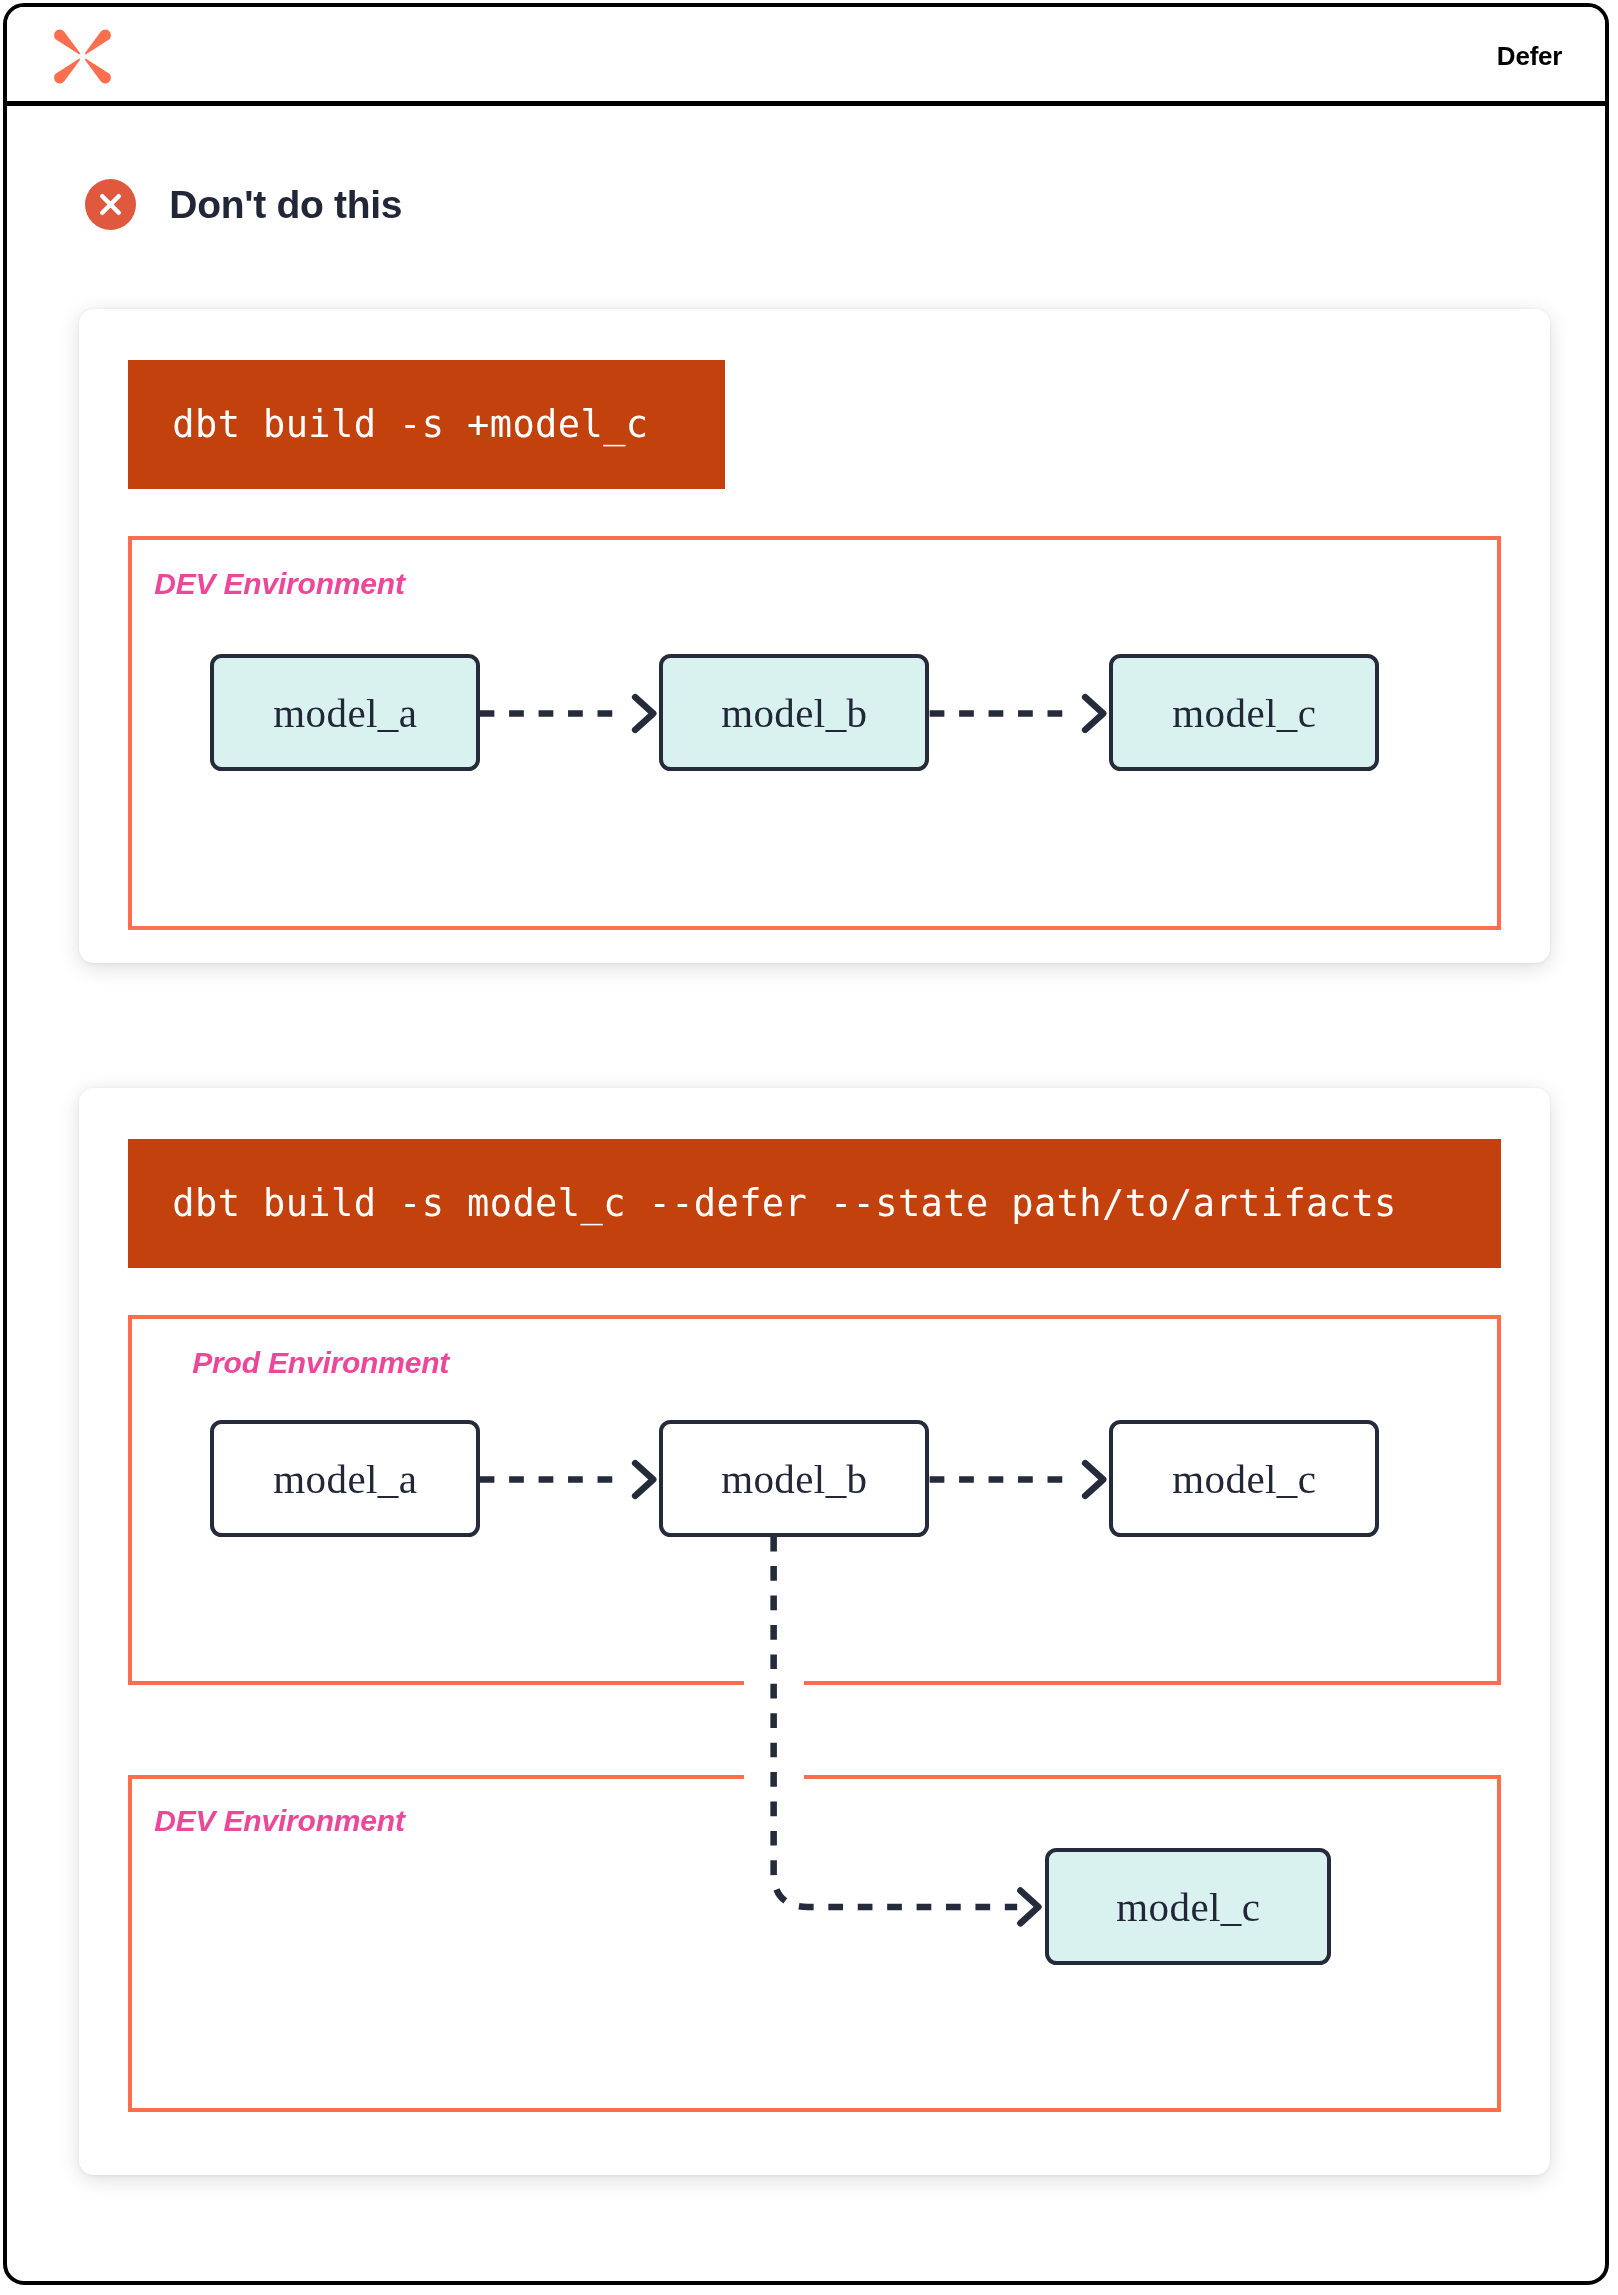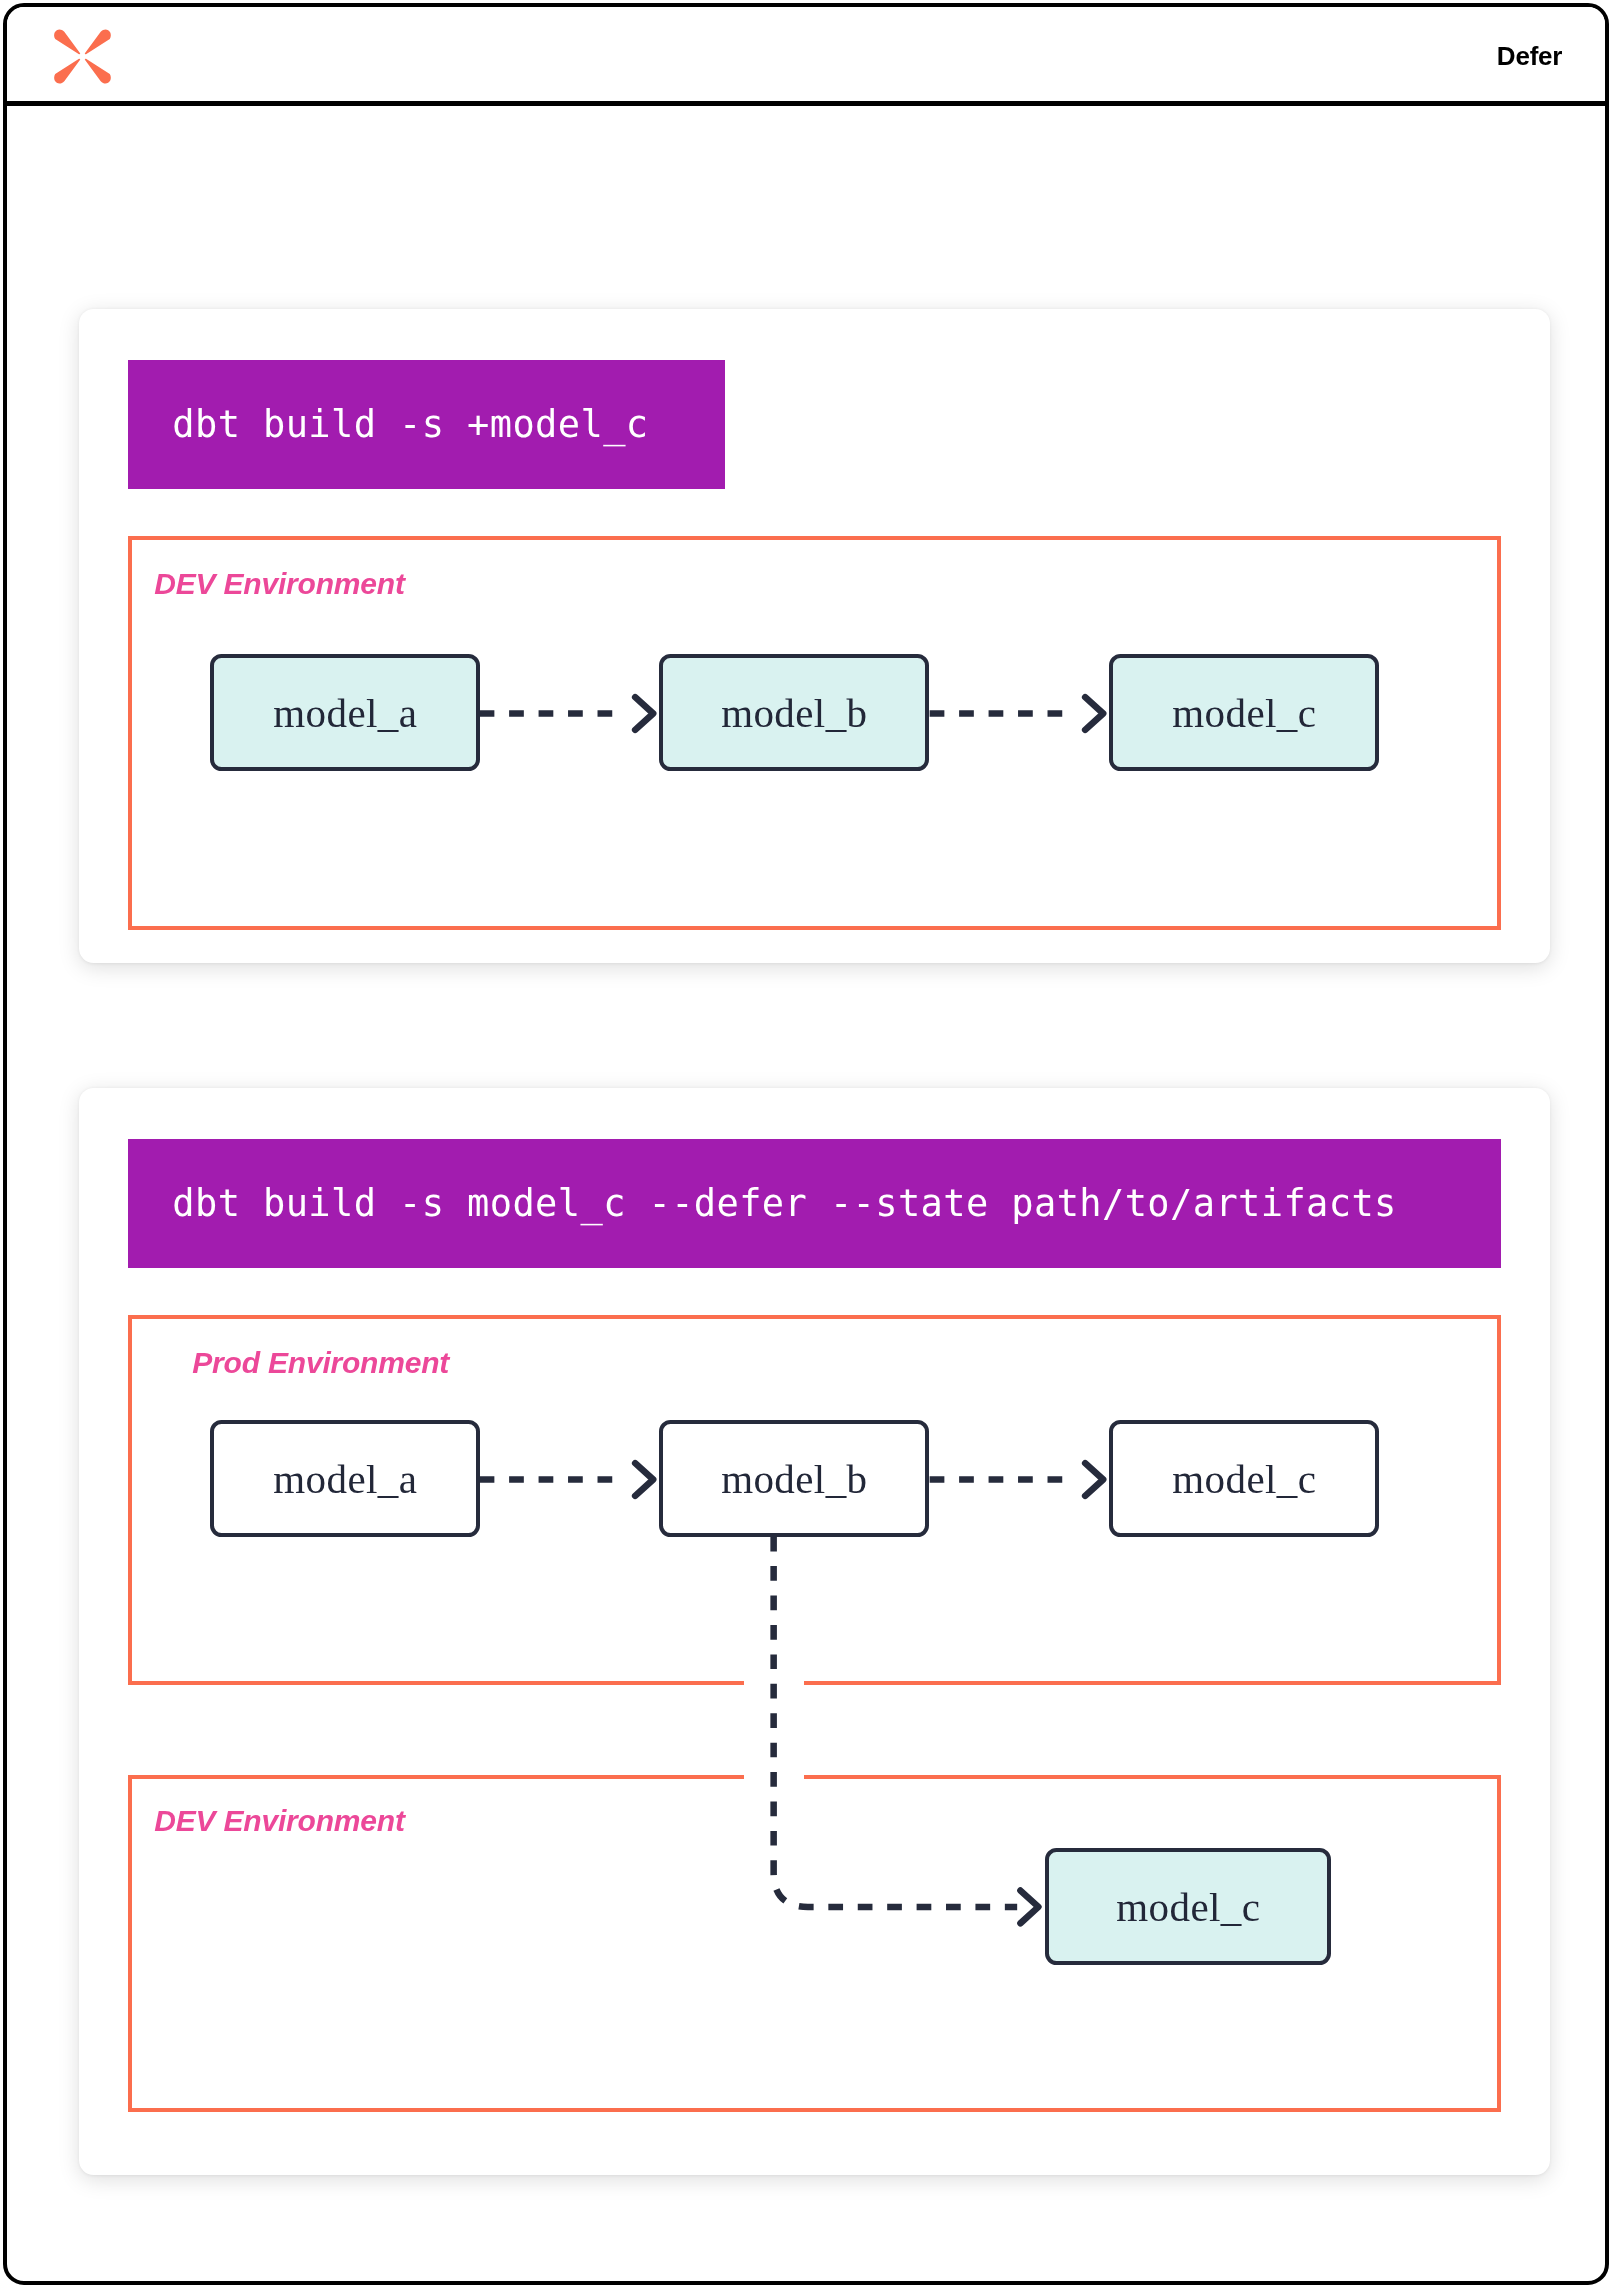--- a/index.html
+++ b/index.html
@@ -64,21 +64,21 @@
   .card{
     position:absolute;
     background:#ffffff;
     border-radius:14.7px;
     box-shadow:0 4.9px 21px rgba(0,0,0,0.13), 0 0.8px 3.3px rgba(0,0,0,0.06);
   }
 
   
   .code{
     position:absolute;
-    background:#a21caf;
+    background:#c2410c;
     color:#ffffff;
     font-family:"DejaVu Sans Mono", monospace;
     font-size:37px;
     display:flex;align-items:center;
     padding-left:44px;
     box-sizing:border-box;
     white-space:pre;
     letter-spacing:0.4px;
   }
 
@@ -134,20 +134,28 @@
   <div class="header">
     <span class="logo">
       <svg viewBox="0 0 100 100" xmlns="http://www.w3.org/2000/svg">
         <path d="M50 50 L78 12 C86 3 98 12 92 23 L50 50 L92 77 C98 88 86 97 78 88 L50 50 L22 88 C14 97 2 88 8 77 L50 50 L8 23 C2 12 14 3 22 12 Z" fill="#fb6e4e"></path>
         <path d="M50 42 L58 50 L50 58 L42 50 Z" fill="#ffffff"></path>
       </svg>
     </span>
     <div class="header-title">Defer</div>
   </div>
 
+  <div class="sec-head" style="left:78px; top:172px;">
+    <span class="badge badge-x">
+      <svg width="51" height="51" viewBox="0 0 62 62">
+        <path d="M21 21 L41 41 M41 21 L21 41" stroke="#ffffff" stroke-width="5.5" stroke-linecap="round"></path>
+      </svg>
+    </span>
+    <span class="sec-title">Don't do this</span>
+  </div>
 
   <div class="card" style="left:72px; top:302px; width:1471px; height:654px;">
 
     <div class="code" style="left:49px; top:51px; width:597px; height:129px;">dbt build -s +model_c</div>
 
     <div class="env" style="left:49px; top:227px; width:1373px; height:394px;"></div>
     <div class="env-label" style="left:75px; top:258px;">DEV Environment</div>
 
     <div class="node node-dev" style="left:131px; top:345px; width:270px; height:117px;">model_a</div>
     <div class="node node-dev" style="left:580px; top:345px; width:270px; height:117px;">model_b</div>

